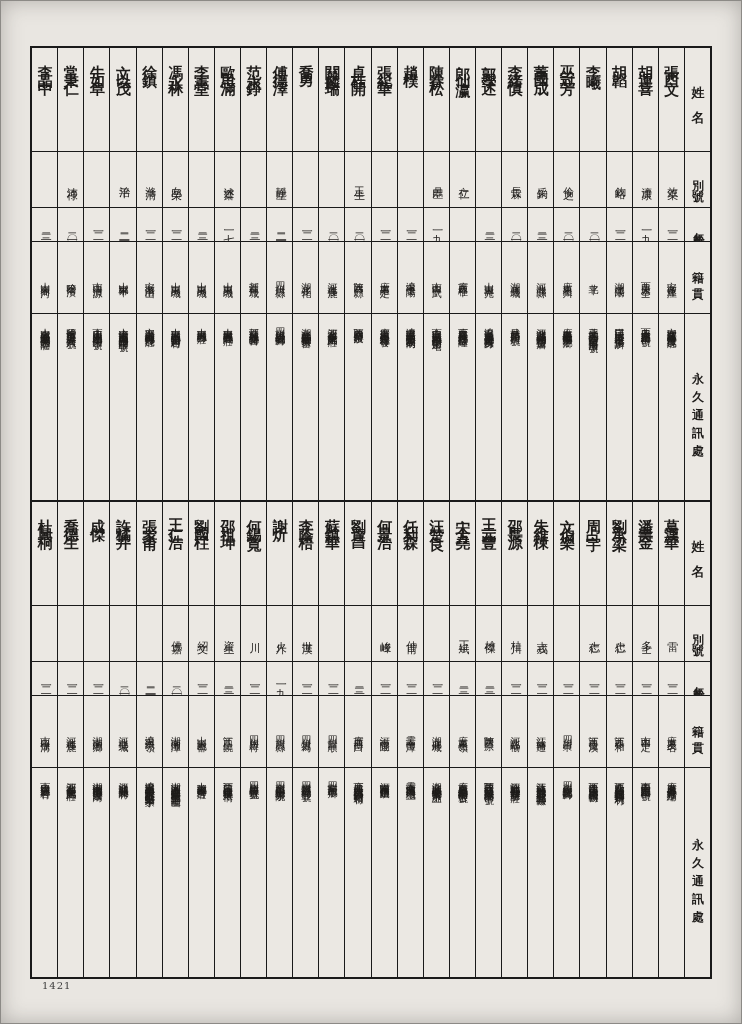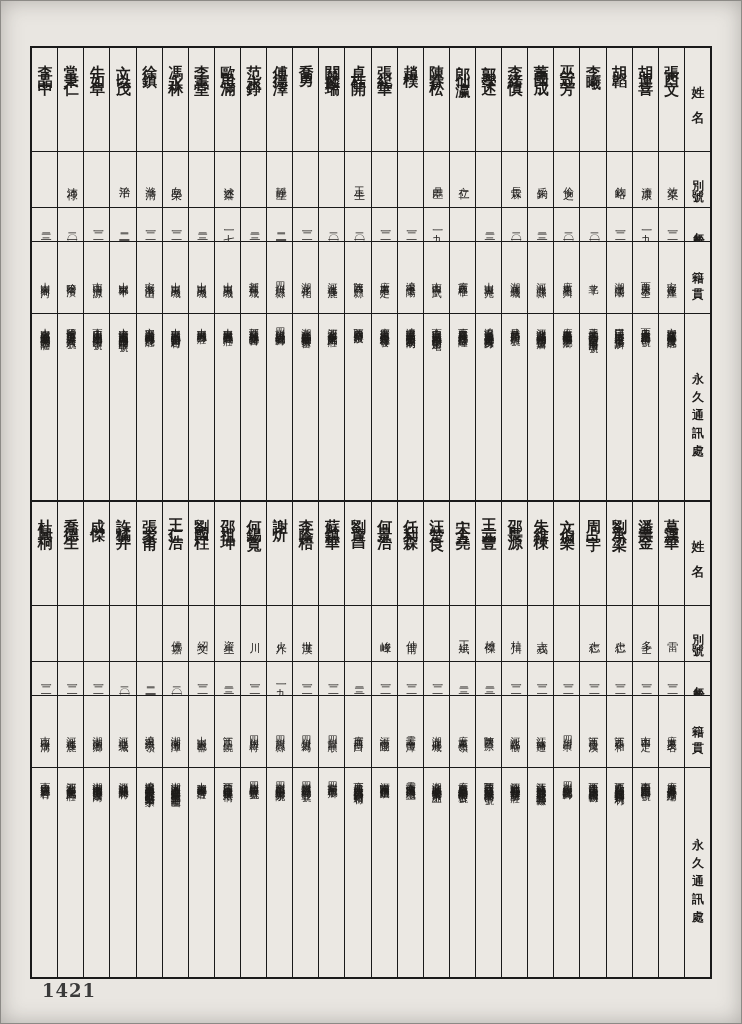--- a/index.html
+++ b/index.html
@@ -50,21 +50,21 @@
   .header-col .vtext { font-weight:700; }
   .hdr-name   { font-size:13px; letter-spacing:24px; }
   .hdr-alias  { font-size:12px; letter-spacing:10px; }
   .hdr-age    { font-size:11px; letter-spacing:2px; }
   .hdr-native { font-size:12px; letter-spacing:16px; }
   .hdr-addr   { font-size:12px; letter-spacing:18px; }
   .header-col .h-name { align-items:center; padding-top:0; }
   .header-col .h-addr { align-items:center; padding-top:0; }
   .page-number {
     position:absolute; left:42px; top:980px;
-    font-size:18px; color:#3a3a3a; letter-spacing:1px;font-weight:bold;
+    font-size:10px; color:#3a3a3a; letter-spacing:1px;
   }
 </style>
 </head>
 <body>
 
 <div class="scan">
   <div class="table-wrap">
     <section class="grid-table t-top" id="table-top">
         <div class="col header-col">
           <div class="cell h-name">

